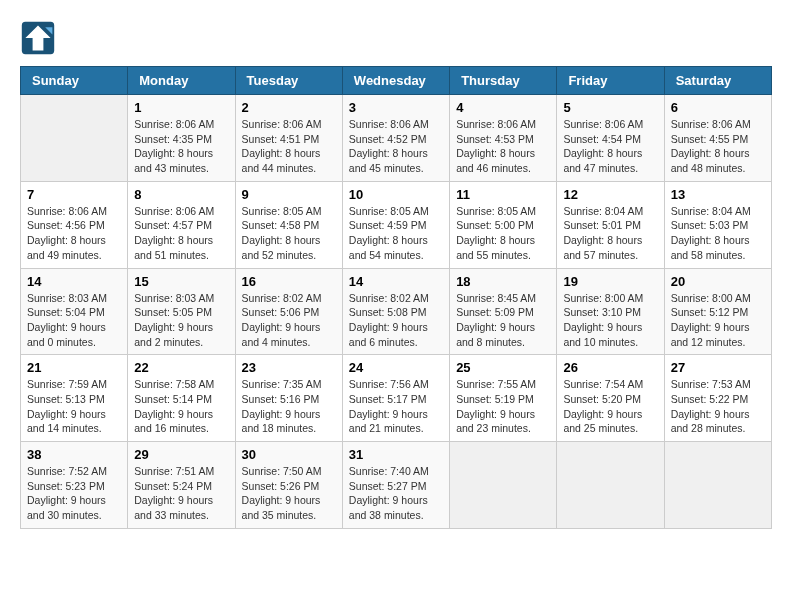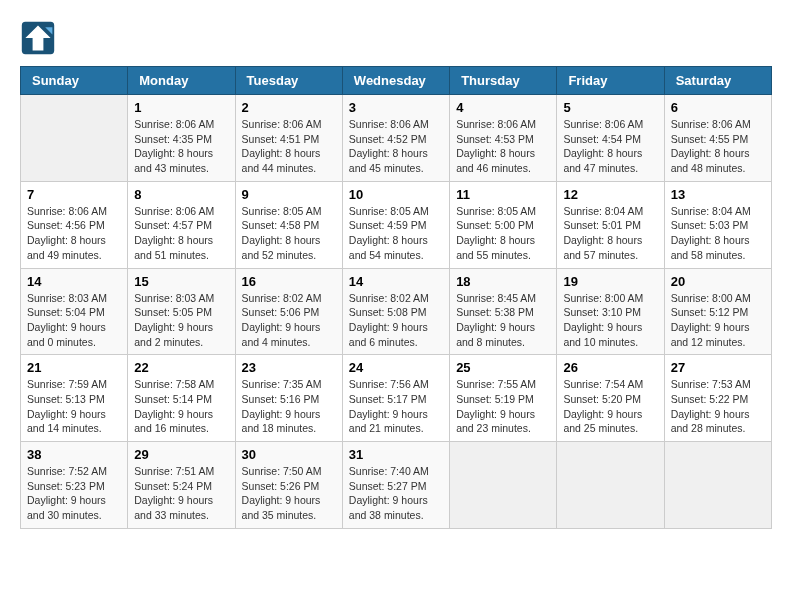--- a/index.html
+++ b/index.html
@@ -244,21 +244,21 @@
         <td>
           <span class="day-number">14</span>
           <div class="day-info">Sunrise: 8:02 AM</div>
           <div class="day-info">Sunset: 5:08 PM</div>
           <div class="day-info">Daylight: 9 hours</div>
           <div class="day-info">and 6 minutes.</div>
         </td>
         <td>
           <span class="day-number">18</span>
           <div class="day-info">Sunrise: 8:45 AM</div>
-          <div class="day-info">Sunset: 5:38 PM</div>
+          <div class="day-info">Sunset: 5:09 PM</div>
           <div class="day-info">Daylight: 9 hours</div>
           <div class="day-info">and 8 minutes.</div>
         </td>
         <td>
           <span class="day-number">19</span>
           <div class="day-info">Sunrise: 8:00 AM</div>
           <div class="day-info">Sunset: 3:10 PM</div>
           <div class="day-info">Daylight: 9 hours</div>
           <div class="day-info">and 10 minutes.</div>
         </td>

